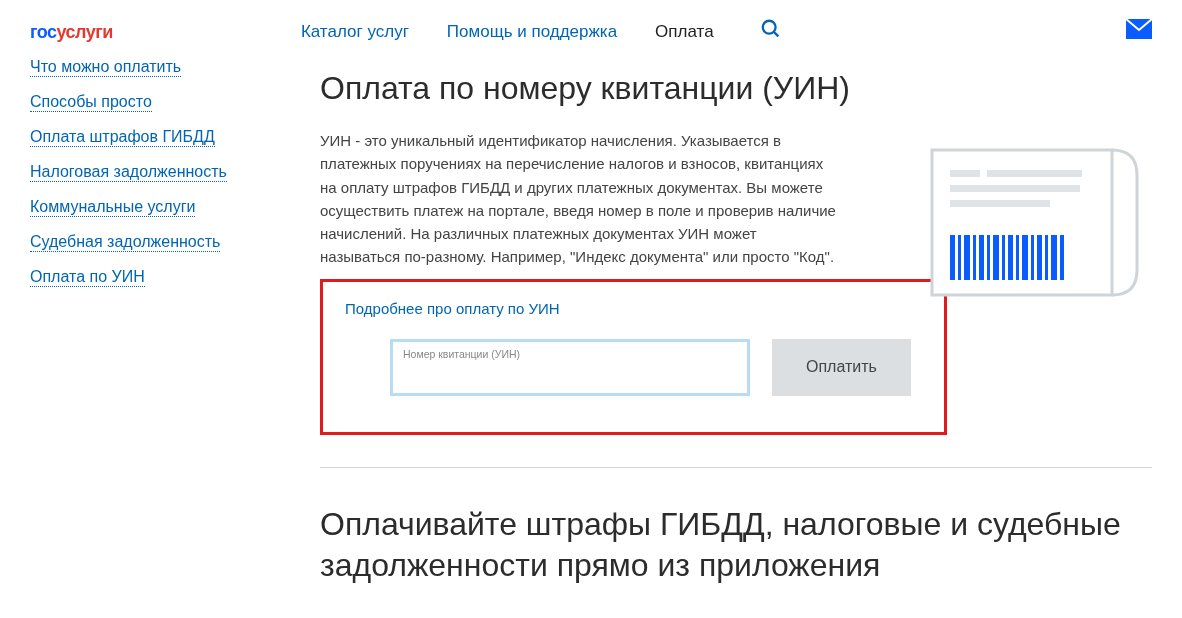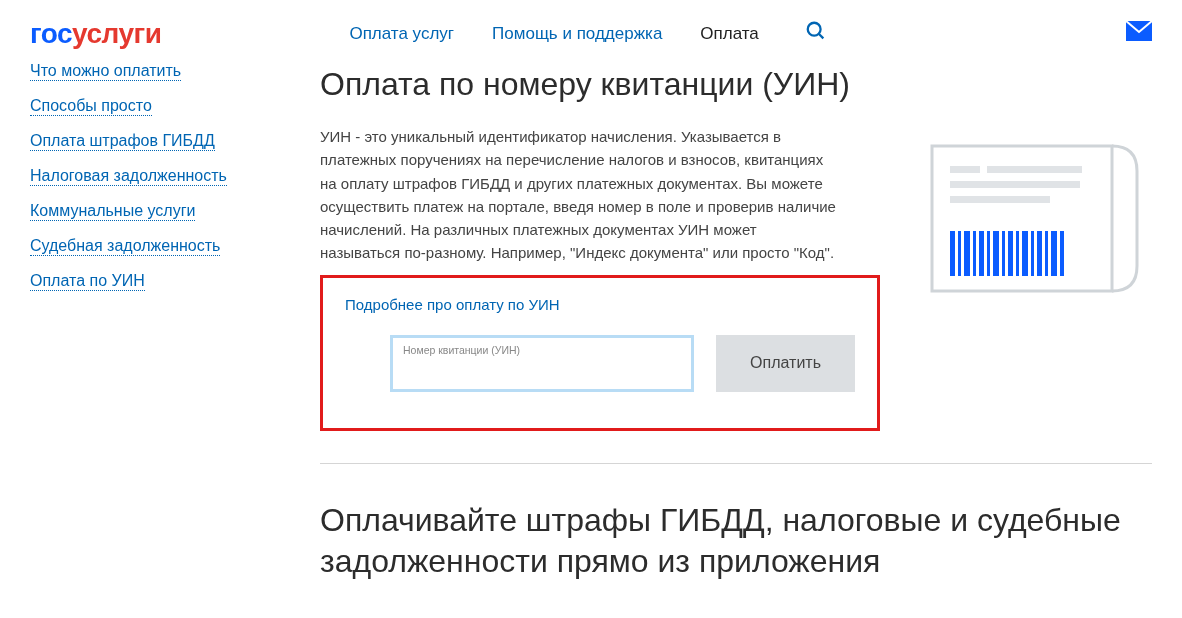--- a/index.html
+++ b/index.html
@@ -11,21 +11,21 @@
       height: 618px;
       overflow: hidden;
     }
     .header {
       display: flex;
       align-items: center;
       padding: 18px 30px 12px 30px;
       gap: 48px;
     }
     .logo {
-      font-size: 28px;
+      font-size: 18px;
       font-weight: 600;
       letter-spacing: -0.5px;
     }
     .logo-gos { color: #0b5cff; }
     .logo-usl { color: #e5392f; }
     .nav {
       display: flex;
       gap: 38px;
       margin-left: 140px;
       font-size: 17px;
@@ -74,41 +74,41 @@
       width: fit-content;
     }
     .main {
       flex: 1;
       position: relative;
     }
     .page-title {
       font-size: 32px;
       font-weight: 300;
       color: #2c2c2c;
-      margin-top: 4px;
+      margin-top: 12px;
       margin-bottom: 22px;
     }
     .content-row {
       display: flex;
       gap: 30px;
     }
     .text-block {
       max-width: 520px;
     }
     .description {
       font-size: 15px;
       line-height: 1.55;
       color: #444;
       margin-bottom: 10px;
     }
     .highlight-box {
       border: 3px solid #e11b1b;
       padding: 18px 22px 36px 22px;
       margin-top: 0;
-      width: 560px;
+      width: 627px;
     }
     .more-link {
       color: #0065b3;
       font-size: 15px;
       cursor: pointer;
       display: inline-block;
       margin-bottom: 22px;
     }
     .form-row {
       display: flex;
@@ -163,21 +163,21 @@
     }
   </style>
 </head>
 <body>
 
 <div class="header">
   <div class="logo">
     <span class="logo-gos">гос</span><span class="logo-usl">услуги</span>
   </div>
   <div class="nav">
-    <span class="nav-link">Оплата услуг</span>
+    <span class="nav-link">Каталог услуг</span>
     <span class="nav-link">Помощь и поддержка</span>
     <span class="nav-link active">Оплата</span>
     <span class="search-icon">
       <svg width="22" height="22" viewBox="0 0 24 24" fill="none" stroke="#0065b3" stroke-width="2.5">
           <circle cx="10" cy="10" r="7"></circle>
           <line x1="20" y1="20" x2="15" y2="15"></line>
         </svg>
     </span>
   </div>
   <span class="mail-icon">

